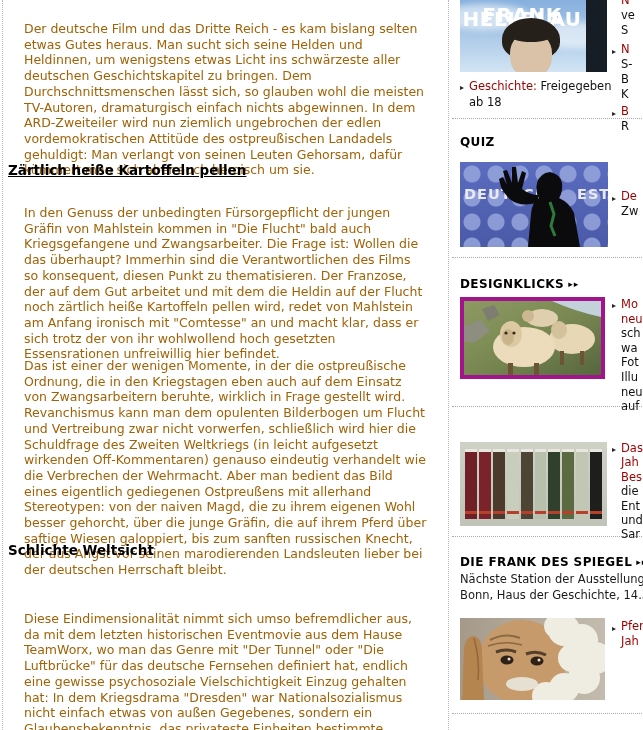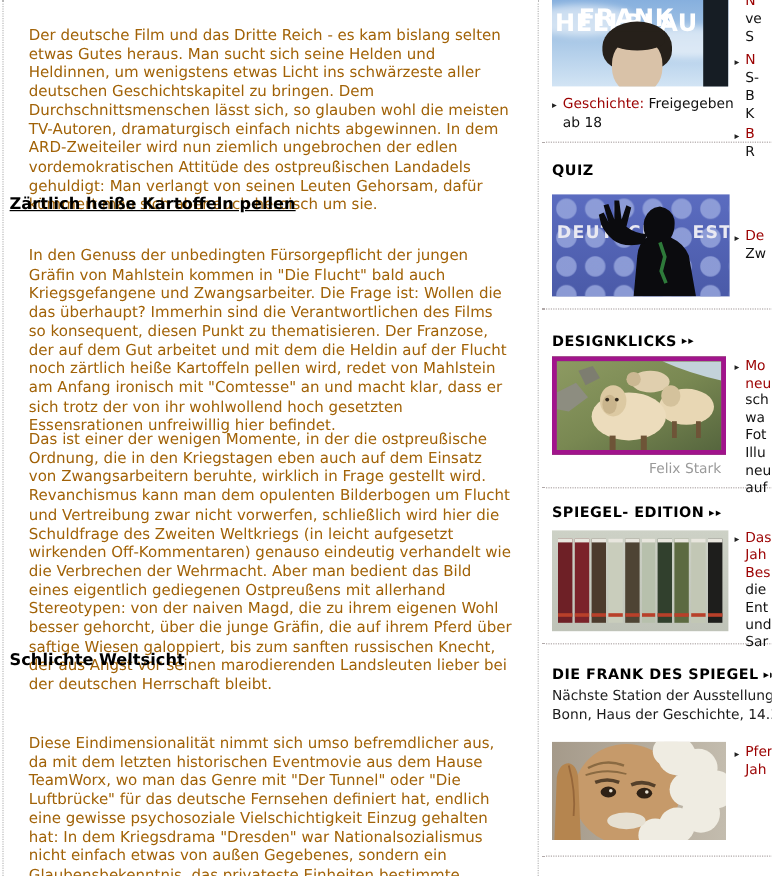--- a/index.html
+++ b/index.html
@@ -121,24 +121,22 @@
       <rect x="116" y="50" width="4" height="14" fill="#6e5437"></rect>
       <ellipse cx="60" cy="46" rx="31" ry="20" fill="#ecdcbc"></ellipse>
       <ellipse cx="47" cy="33" rx="11" ry="13" fill="#dcc9a2"></ellipse>
       <ellipse cx="44" cy="36" rx="6" ry="8" fill="#c9b48c"></ellipse>
       <circle cx="42" cy="32" r="1.6" fill="#332a1e"></circle>
       <circle cx="50" cy="32" r="1.6" fill="#332a1e"></circle>
       <rect x="44" y="62" width="5" height="12" fill="#6e5437"></rect>
       <rect x="70" y="62" width="5" height="12" fill="#6e5437"></rect>
     </svg>
   </div>
-  <div class="credit">Felix Stark</div>
   <div class="divider" style="top:406px"></div>
 
-  <div class="sb-h ed-h"><span>SPIEGEL- EDITION</span><span class="arr">▸▸</span></div>
   <div class="teaser books" id="books">
       <div class="spine" style="background: rgb(110, 32, 38);"></div>
       <div class="spine" style="background: rgb(123, 35, 42);"></div>
       <div class="spine" style="background: rgb(76, 59, 45);"></div>
       <div class="spine" style="background: rgb(201, 205, 188);"></div>
       <div class="spine" style="background: rgb(78, 68, 52);"></div>
       <div class="spine" style="background: rgb(183, 192, 172);"></div>
       <div class="spine" style="background: rgb(49, 64, 45);"></div>
       <div class="spine" style="background: rgb(92, 106, 65);"></div>
       <div class="spine" style="background: rgb(194, 199, 181);"></div>

